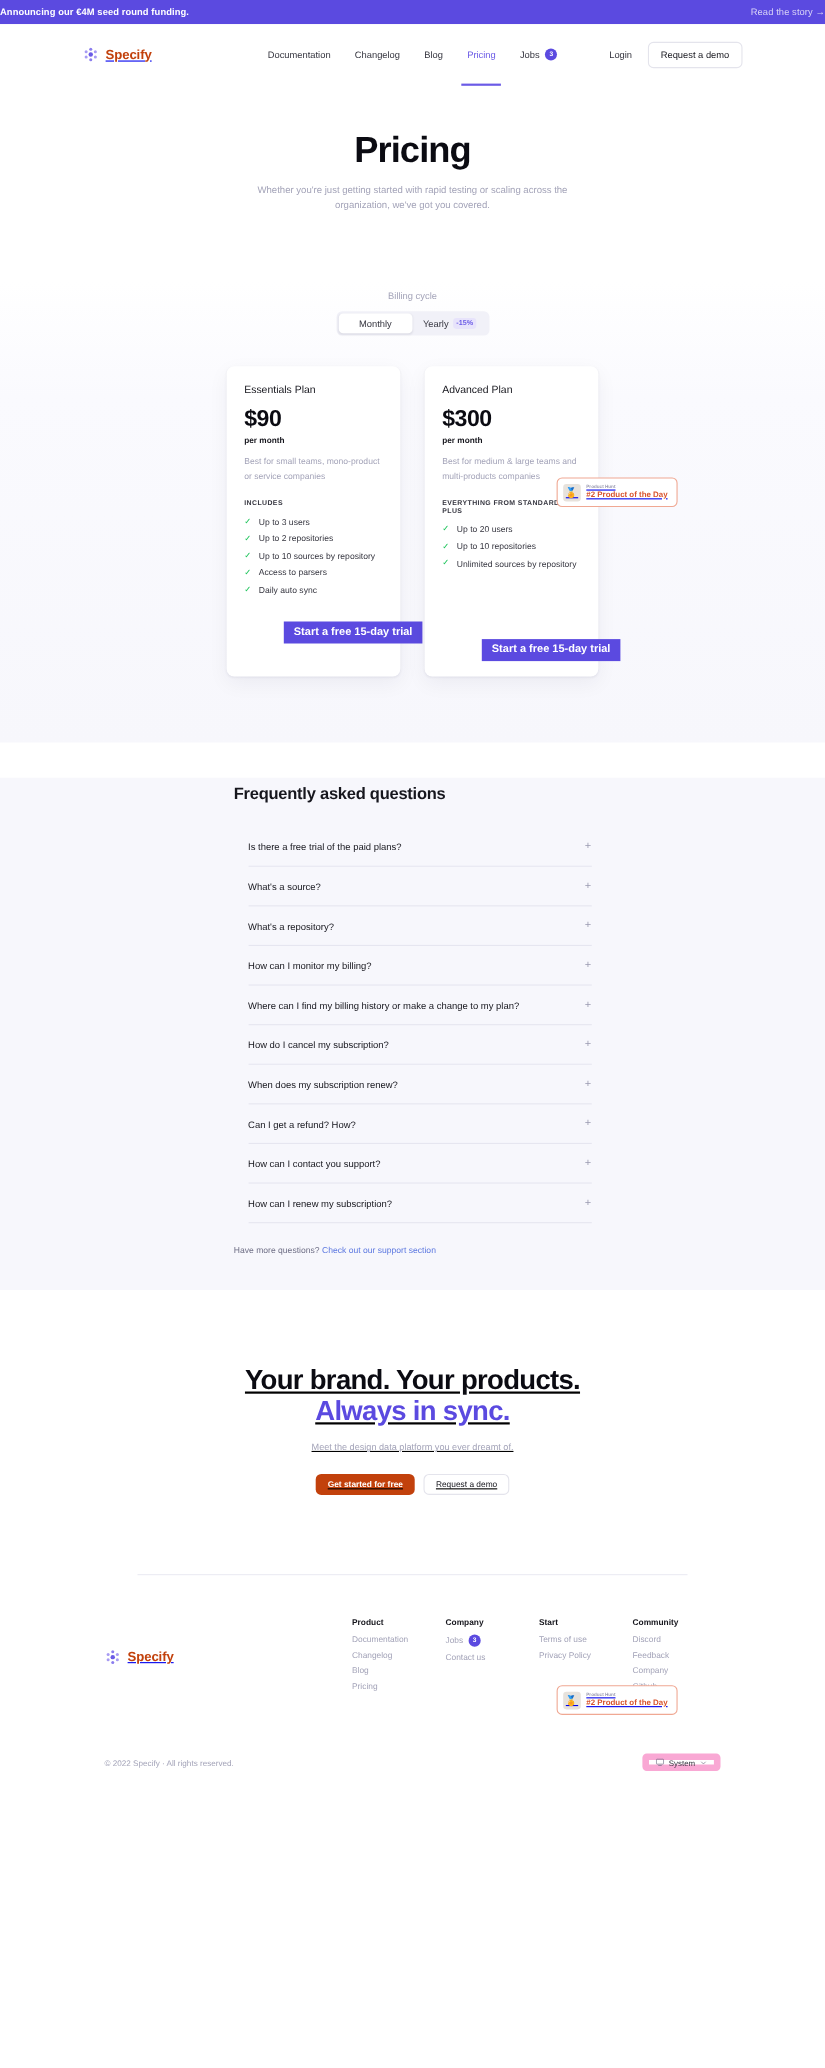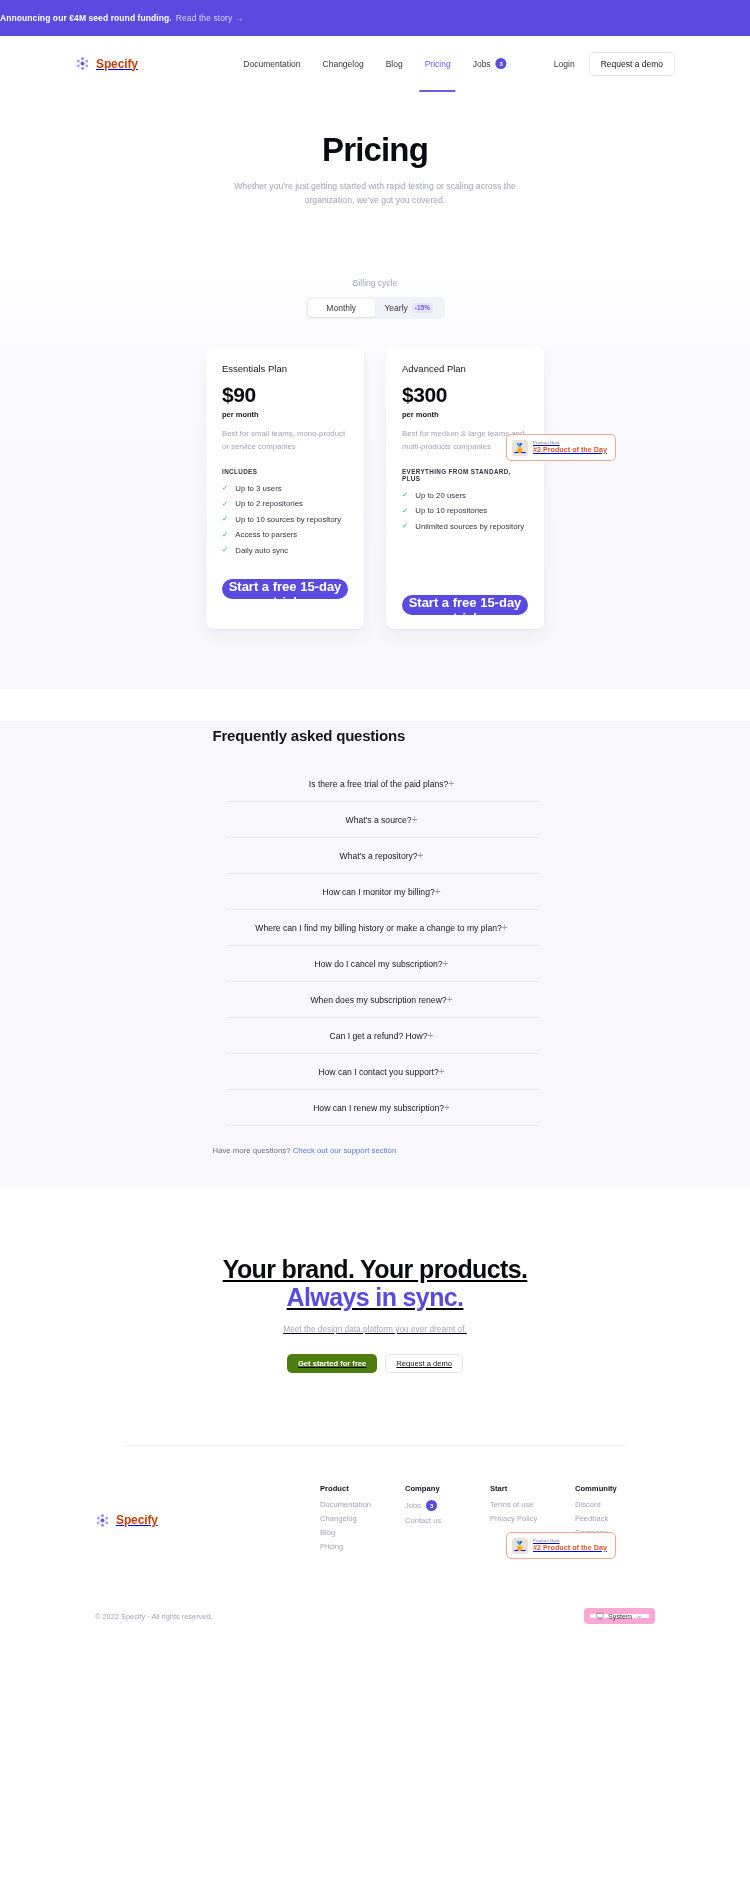--- a/index.html
+++ b/index.html
@@ -6,26 +6,26 @@
   html, body {
     width: 750px;
     background: #ffffff;
     font-family: "Liberation Sans", sans-serif;
     -webkit-font-smoothing: antialiased;
   }
   body { width: 750px; overflow-x: hidden; position: relative; }
 
   
   .announce {
-    height: 36px;
+    height: 22px;
     background: #5B4AE0;
     color: #ffffff;
     display: flex;
     align-items: center;
-    justify-content: flex-start;
+    justify-content: space-between;
     font-size: 8.5px;
     letter-spacing: .01em;
   }
   .announce b { font-weight: 700; }
   .announce a { color: #D9D4F7; text-decoration: none; margin-left: 4px; font-weight: 400; }
 
   
   .nav {
     height: 55px;
     display: flex;
@@ -208,27 +208,28 @@
     gap: 7px;
     font-size: 7.8px;
     color: #35353F;
   }
   .check { color: #22C55E; font-size: 7.5px; line-height: 1; }
   .cta {
     margin-top: auto;
     background: #5B4AE0;
     color: #fff;
     border: none;
-    border-radius: 10px;
+    border-radius: 0;
     height: 20px;
-    font-size: 13px;
+    font-size: 10px;
     font-weight: 700;
     cursor: pointer;
     font-family: inherit;
     width: 100%;
+    margin-left: 36px;
   }
   .card.essentials .cta { margin-top: 24px; }
   .card.advanced .cta { margin-top: 64px; }
 
   
   .faq-wrap { background: #F7F7FC; padding: 0 0 32px; }
   .faq {
     width: 325px;
     margin: 0 auto;
   }
@@ -237,21 +238,21 @@
     color: #16161D;
     font-weight: 700;
     letter-spacing: -.015em;
     padding-top: 6px;
     margin-top: 32px;
   }
   .faq-list { margin-top: 22px; }
   .faq-item {
     display: flex;
     align-items: center;
-    justify-content: center;
+    justify-content: space-between;
     border-bottom: 1px solid #E6E6F0;
     padding: 13px 0 12px;
     cursor: pointer;
     margin-left: 13px;
   }
   .faq-q { font-size: 8.6px; color: #16161D; }
   .faq-plus { font-size: 10px; color: #9A9AB0; line-height: 1; }
   .faq-more { margin-top: 20px; font-size: 7.8px; color: #6E6E85; }
   .faq-more a { color: #5B77E0; text-decoration: none; }
 
@@ -261,21 +262,21 @@
     font-size: 25px;
     font-weight: 700;
     color: #0B0B12;
     letter-spacing: -.025em;
     line-height: 1.15;
   }
   .cta-sec h2 .accent { color: #5B4AE0; }
   .cta-sec p { font-size: 8.3px; color: #A3A3B8; margin-top: 12px; }
   .cta-btns { display: flex; gap: 8px; justify-content: center; margin-top: 20px; }
   .btn-primary {
-    background: #4d7c0f; color: #fff; border: none;
+    background: #c2410c; color: #fff; border: none;
     border-radius: 5px; height: 19px; padding: 0 11px;
     font-size: 7.6px; font-weight: 700; cursor: pointer; font-family: inherit;
   }
   .btn-ghost {
     background: #fff; color: #16161D; border: 1px solid #E4E4EC;
     border-radius: 5px; height: 19px; padding: 0 10px;
     font-size: 7.6px; cursor: pointer; font-family: inherit;
   }
 
   

